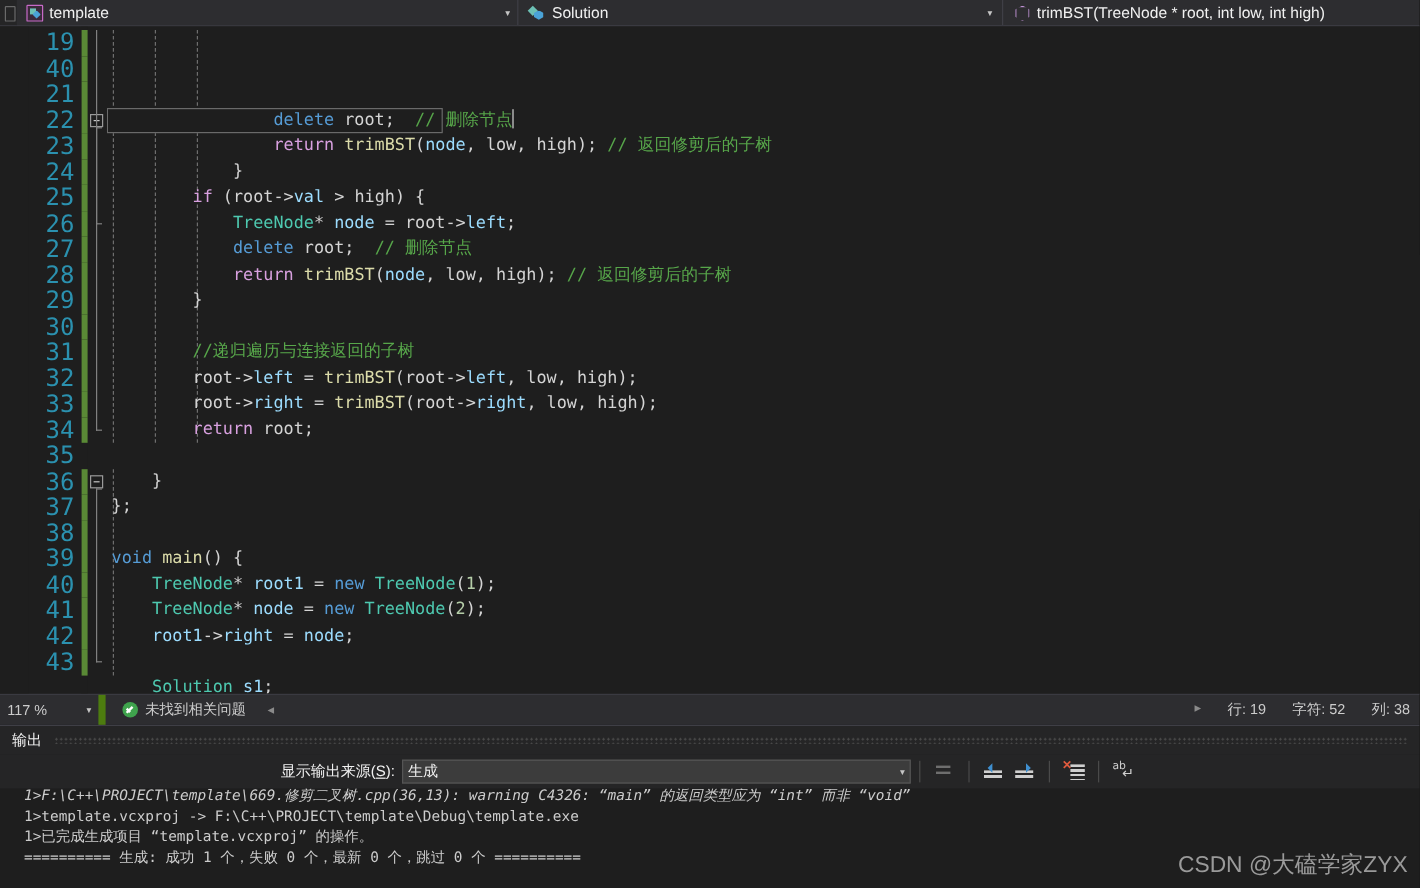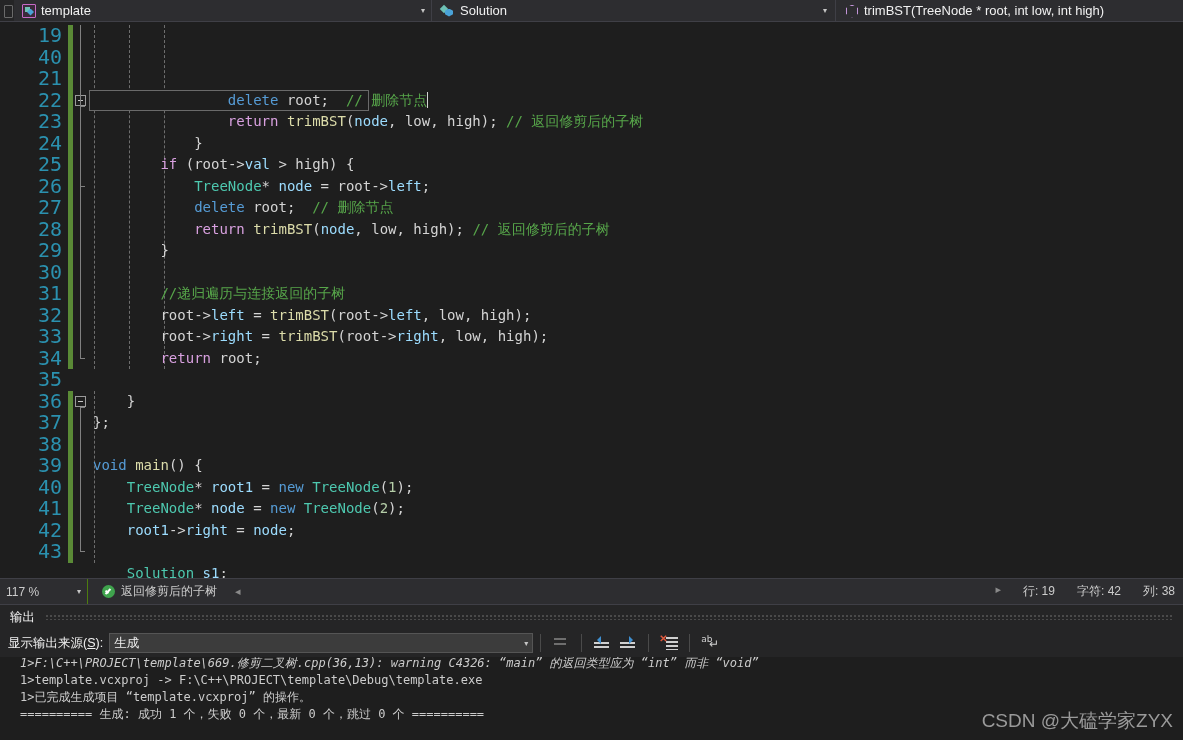--- a/index.html
+++ b/index.html
@@ -148,21 +148,21 @@
 
   
   .ed-status {
     display: flex; align-items: center; height: 26px;
     background: #2d2d30; border-top: 1px solid #3f3f46;
     color: #cccccc; font-size: 12px;
   }
   .zoombox {
     display: flex; align-items: center; gap: 12px;
     width: 88px; height: 100%; padding: 0 6px;
-    border-right: 1px solid #4d7c0f;
+    border-right: 6px solid #4d7c0f;
   }
   .zoombox .caret-dn { font-size: 8px; color: #c5c5c5; margin-left: auto; }
   .ed-status .issues { display: flex; align-items: center; gap: 6px; padding-left: 14px; }
   .ok-circle {
     width: 13px; height: 13px; border-radius: 50%;
     background: #3fa34d; position: relative; display: inline-block;
   }
   .ok-circle::after{
     content:""; position:absolute; left:3px; top:6px; width:4px; height:2px;
     background:#fff; transform: rotate(45deg);
@@ -187,21 +187,21 @@
     background: #252526;
     position: relative;
   }
   .op-title .grip {
     flex: 1; height: 6px; margin-left: 10px;
     background-image: radial-gradient(#4a4a4a 0.8px, transparent 0.9px);
     background-size: 4px 4px;
   }
   .op-toolbar {
     display: flex; align-items: center; gap: 0;
-    height: 28px; padding: 0 8px; background: #252526;
+    height: 28px; padding: 0 8px; background: #252526; justify-content: center;
   }
   .op-label { color: #f1f1f1; font-size: 12.5px; margin-right: 6px; }
   .op-label u { text-decoration: underline; }
   .op-select {
     width: 424px; height: 20px; background: #3c3c3c;
     border: 1px solid #555; color: #f1f1f1; font-size: 12.5px;
     display: flex; align-items: center; padding: 0 4px; position: relative;
   }
   .op-select .caret-dn { margin-left: auto; font-size: 8px; color: #c5c5c5; }
   .tb-sep { width: 1px; height: 18px; background: #4a4a4a; margin: 0 7px; }
@@ -381,27 +381,27 @@
     <div class="code-line cur" style="width: 280px;"><span>                </span><span class="t-key">delete</span><span class="t-plain"> </span><span class="t-plain">root</span><span class="t-punc">;</span><span class="t-plain">  </span><span class="t-cmt">// 删除节点</span><span class="caret"></span></div><div class="code-line"><span>                </span><span class="t-ctrl">return</span><span class="t-plain"> </span><span class="t-fn">trimBST</span><span class="t-punc">(</span><span class="t-var">node</span><span class="t-punc">, </span><span class="t-plain">low</span><span class="t-punc">, </span><span class="t-plain">high</span><span class="t-punc">);</span><span class="t-plain"> </span><span class="t-cmt">// 返回修剪后的子树</span></div><div class="code-line"><span>            </span><span class="t-punc">}</span></div><div class="code-line"><span>        </span><span class="t-ctrl">if</span><span class="t-punc"> (</span><span class="t-plain">root</span><span class="t-punc">-&gt;</span><span class="t-var">val</span><span class="t-plain"> </span><span class="t-punc">&gt;</span><span class="t-plain"> </span><span class="t-plain">high</span><span class="t-punc">) {</span></div><div class="code-line"><span>            </span><span class="t-type">TreeNode</span><span class="t-punc">* </span><span class="t-var">node</span><span class="t-punc"> = </span><span class="t-plain">root</span><span class="t-punc">-&gt;</span><span class="t-var">left</span><span class="t-punc">;</span></div><div class="code-line"><span>            </span><span class="t-key">delete</span><span class="t-plain"> </span><span class="t-plain">root</span><span class="t-punc">;</span><span class="t-plain">  </span><span class="t-cmt">// 删除节点</span></div><div class="code-line"><span>            </span><span class="t-ctrl">return</span><span class="t-plain"> </span><span class="t-fn">trimBST</span><span class="t-punc">(</span><span class="t-var">node</span><span class="t-punc">, </span><span class="t-plain">low</span><span class="t-punc">, </span><span class="t-plain">high</span><span class="t-punc">);</span><span class="t-plain"> </span><span class="t-cmt">// 返回修剪后的子树</span></div><div class="code-line"><span>        </span><span class="t-punc">}</span></div><div class="code-line"></div><div class="code-line"><span>        </span><span class="t-cmt">//递归遍历与连接返回的子树</span></div><div class="code-line"><span>        </span><span class="t-plain">root</span><span class="t-punc">-&gt;</span><span class="t-var">left</span><span class="t-punc"> = </span><span class="t-fn">trimBST</span><span class="t-punc">(</span><span class="t-plain">root</span><span class="t-punc">-&gt;</span><span class="t-var">left</span><span class="t-punc">, </span><span class="t-plain">low</span><span class="t-punc">, </span><span class="t-plain">high</span><span class="t-punc">);</span></div><div class="code-line"><span>        </span><span class="t-plain">root</span><span class="t-punc">-&gt;</span><span class="t-var">right</span><span class="t-punc"> = </span><span class="t-fn">trimBST</span><span class="t-punc">(</span><span class="t-plain">root</span><span class="t-punc">-&gt;</span><span class="t-var">right</span><span class="t-punc">, </span><span class="t-plain">low</span><span class="t-punc">, </span><span class="t-plain">high</span><span class="t-punc">);</span></div><div class="code-line"><span>        </span><span class="t-ctrl">return</span><span class="t-plain"> </span><span class="t-plain">root</span><span class="t-punc">;</span></div><div class="code-line"></div><div class="code-line"><span>    </span><span class="t-punc">}</span></div><div class="code-line"><span></span><span class="t-punc">};</span></div><div class="code-line"></div><div class="code-line"><span></span><span class="t-key">void</span><span class="t-plain"> </span><span class="t-fn">main</span><span class="t-punc">() {</span></div><div class="code-line"><span>    </span><span class="t-type">TreeNode</span><span class="t-punc">* </span><span class="t-var">root1</span><span class="t-punc"> = </span><span class="t-key">new</span><span class="t-plain"> </span><span class="t-type">TreeNode</span><span class="t-punc">(</span><span class="t-num">1</span><span class="t-punc">);</span></div><div class="code-line"><span>    </span><span class="t-type">TreeNode</span><span class="t-punc">* </span><span class="t-var">node</span><span class="t-punc"> = </span><span class="t-key">new</span><span class="t-plain"> </span><span class="t-type">TreeNode</span><span class="t-punc">(</span><span class="t-num">2</span><span class="t-punc">);</span></div><div class="code-line"><span>    </span><span class="t-var">root1</span><span class="t-punc">-&gt;</span><span class="t-var">right</span><span class="t-punc"> = </span><span class="t-var">node</span><span class="t-punc">;</span></div><div class="code-line"></div><div class="code-line"><span>    </span><span class="t-type">Solution</span><span class="t-plain"> </span><span class="t-var">s1</span><span class="t-punc">;</span></div></div>
   </div>
 
   <div class="ed-status">
     <div class="zoombox">
       <span>117 %</span>
       <span class="caret-dn">▾</span>
     </div>
     <div class="issues">
       <span class="ok-circle"></span>
-      <span>返回修剪后的子树</span>
+      <span>未找到相关问题</span>
     </div>
     <span class="arrow-l">◂</span>
     <div class="status-right">
       <span class="arrow-l" style="margin:0">▸</span>
       <span>行: 19</span>
-      <span>字符: 42</span>
+      <span>字符: 52</span>
       <span>列: 38</span>
     </div>
   </div>
 
   <div class="output-panel">
     <div class="op-title">
       <span>输出</span>
       <span class="grip"></span>
     </div>
 

